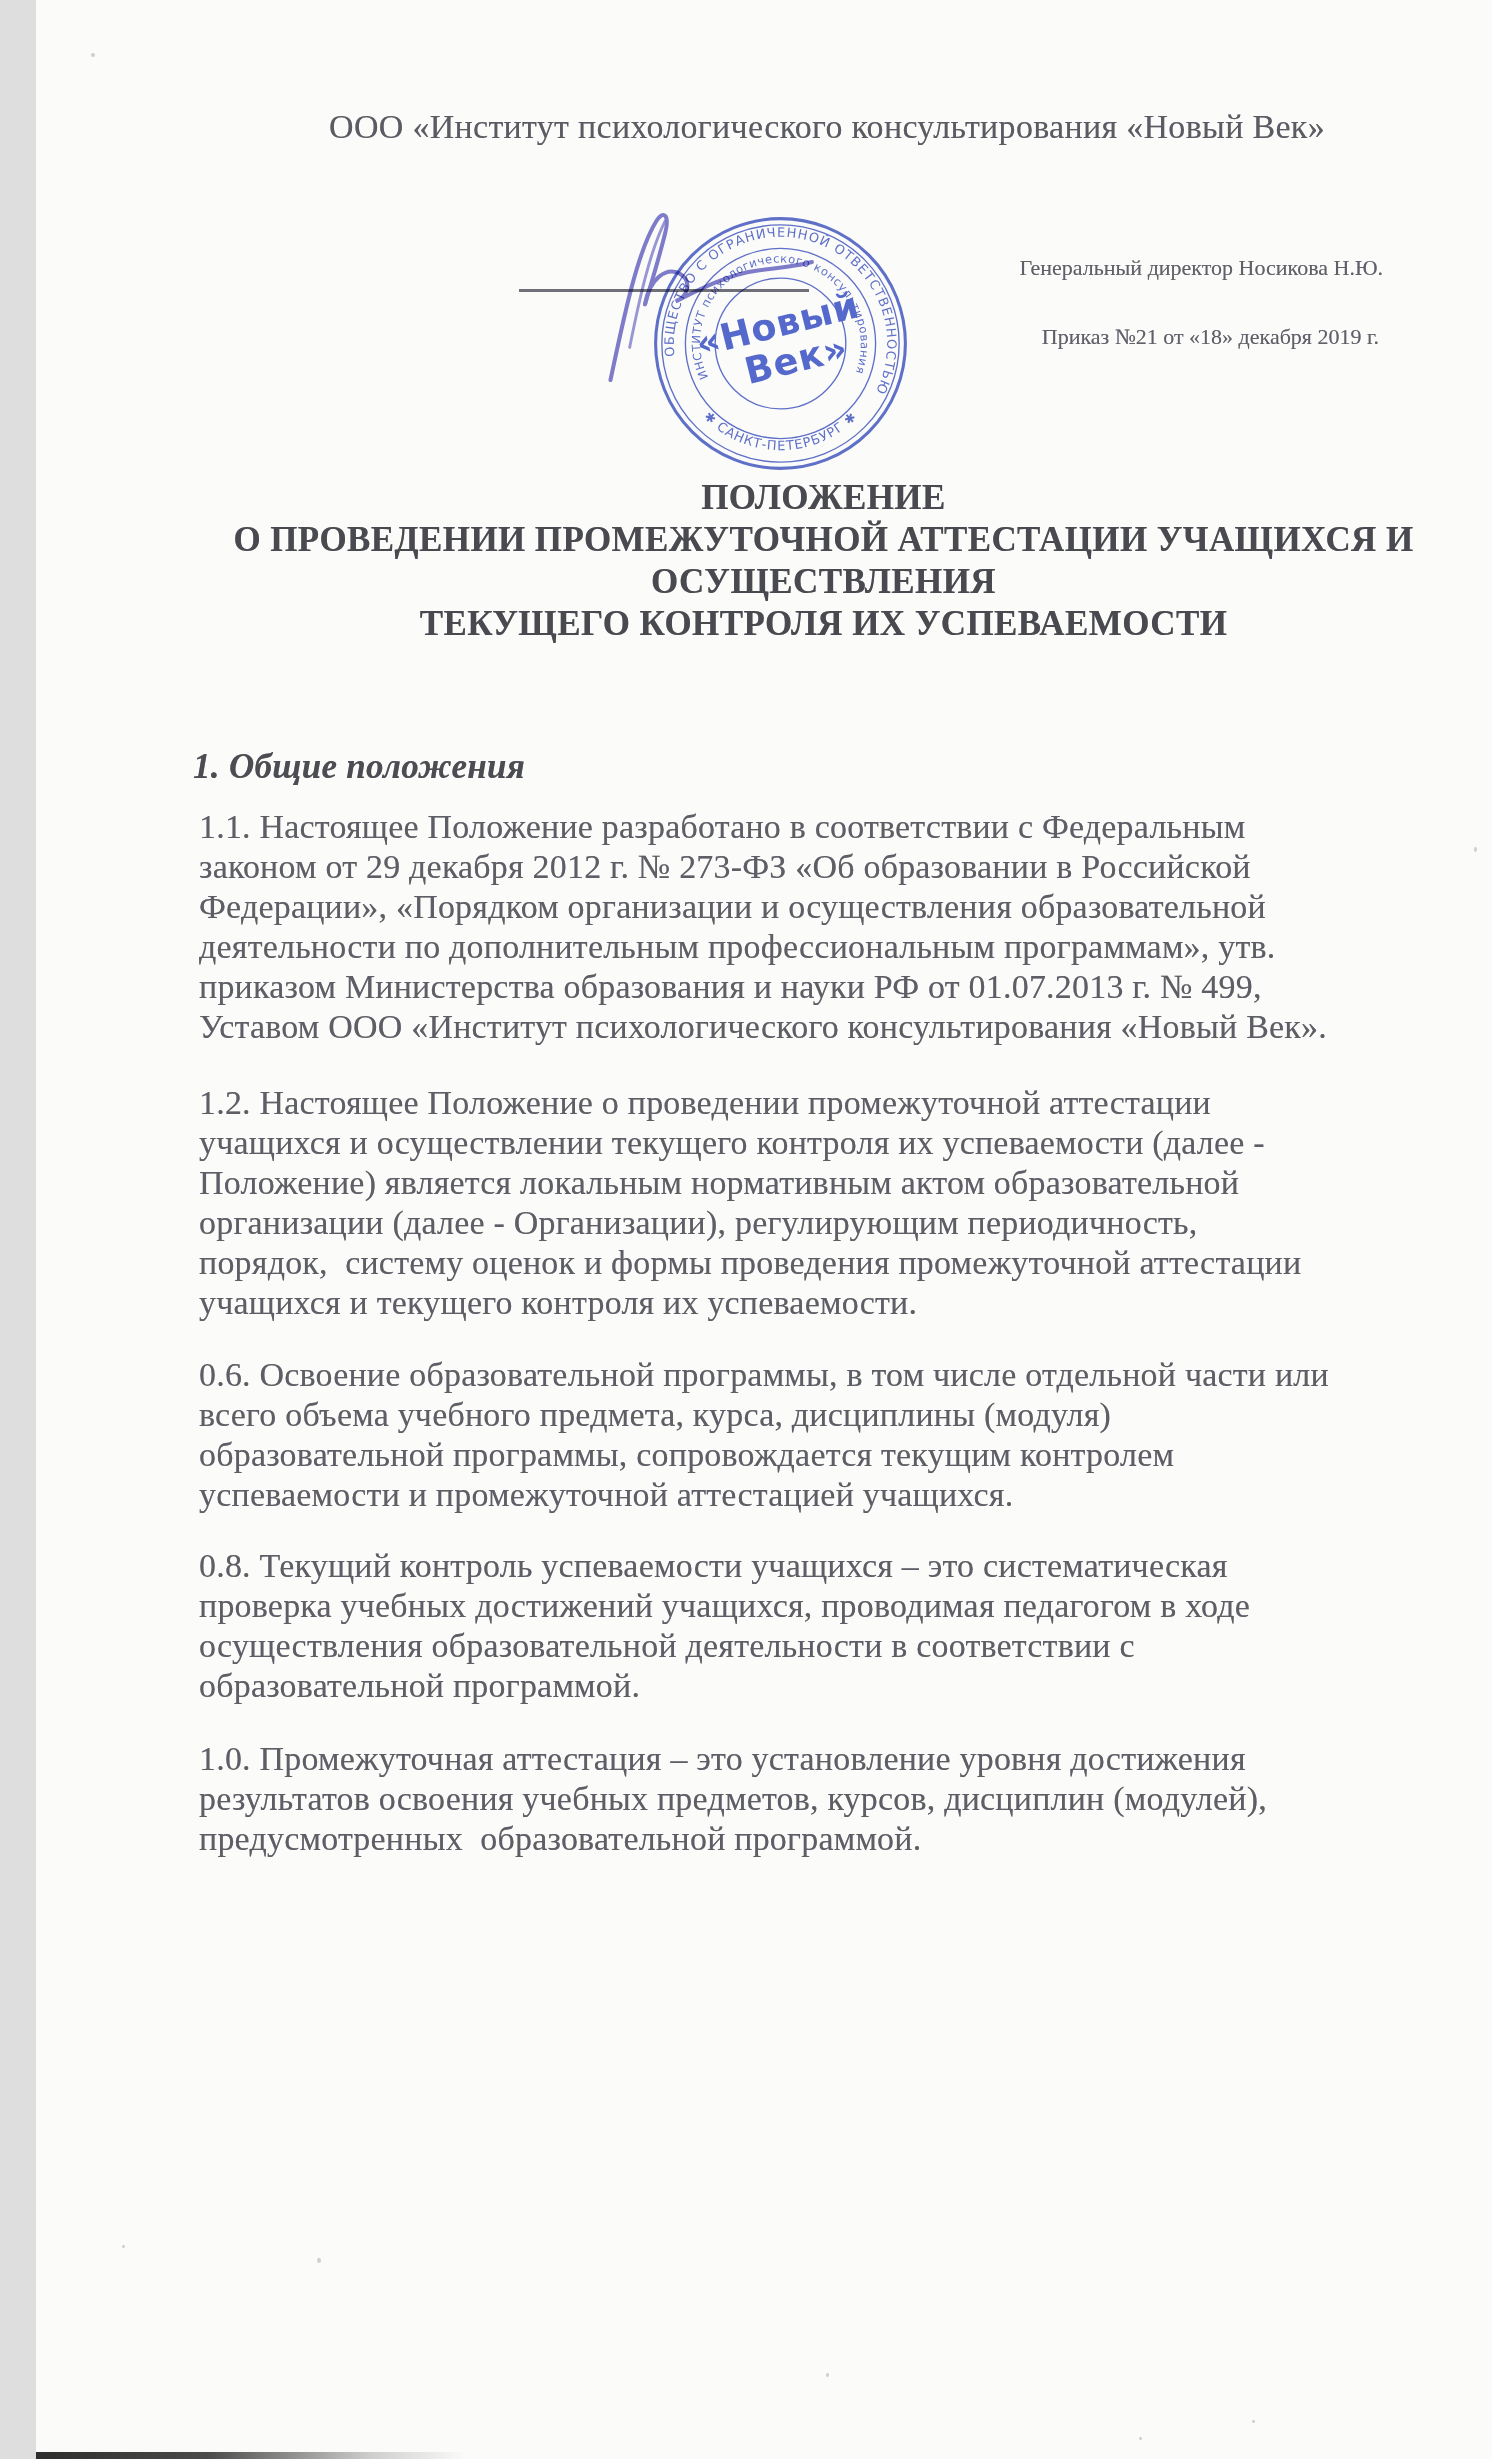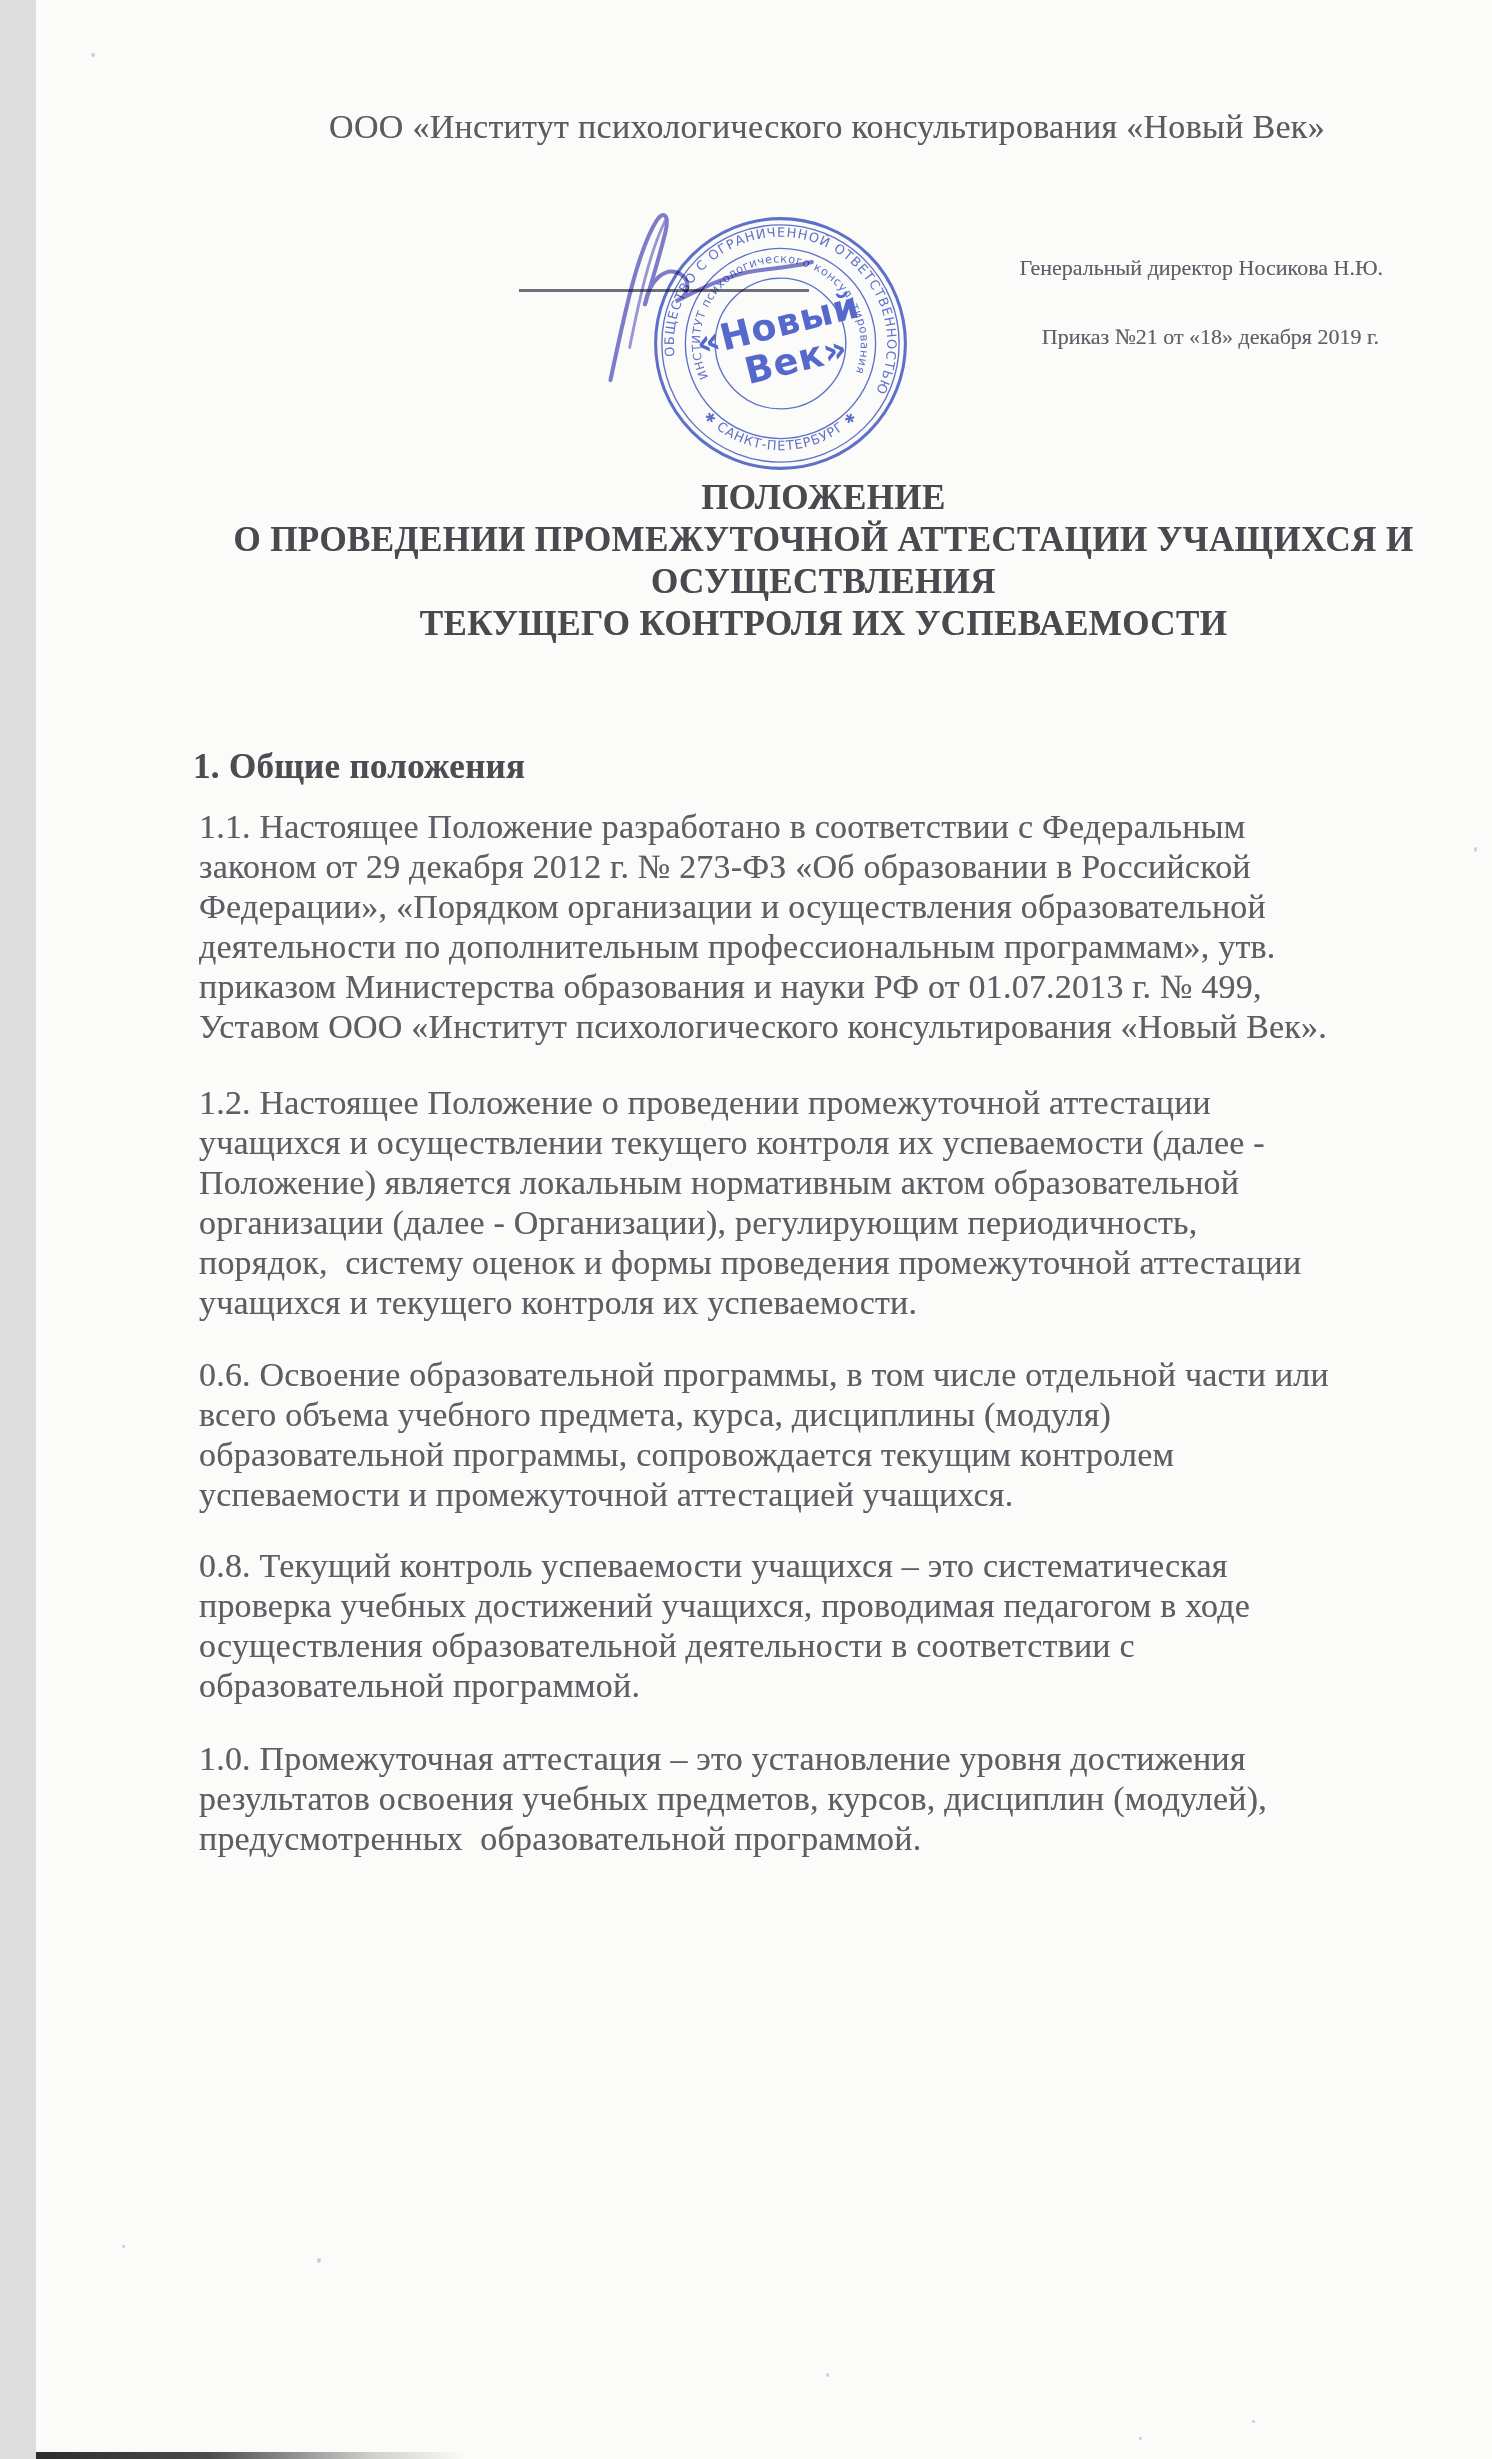--- a/index.html
+++ b/index.html
@@ -23,20 +23,21 @@
   .doc-title {
     position:absolute; top:477px; left:134px; width:1307px;
     text-align:center; font-weight:bold; font-size:35px; line-height:42px;
     white-space:pre-wrap; color:#494950; letter-spacing:0.4px;
     text-shadow:0 0 0.6px rgba(73,73,80,0.5);
   }
   .section-heading {
     position:absolute; top:747px; left:157px;
     font-size:35px; font-weight:bold; color:#4c4c53; letter-spacing:0.3px;
     text-shadow:0 0 0.6px rgba(76,76,83,0.5);
+    font-style:italic;
   }
   .para {
     position:absolute; left:163px; width:1278px;
     font-size:34px; line-height:40px; white-space:pre-wrap;
     letter-spacing:0.2px; color:#5e5e66;
     text-shadow:0 0 0.6px rgba(94,94,102,0.5);
   }
   .p11 { top:807px; } .p12 { top:1083px; } .p13 { top:1355px; }
   .p14 { top:1546px; } .p15 { top:1739px; }
   .stamp-svg { position:absolute; left:610px; top:209px; mix-blend-mode:multiply; opacity:0.88; }

